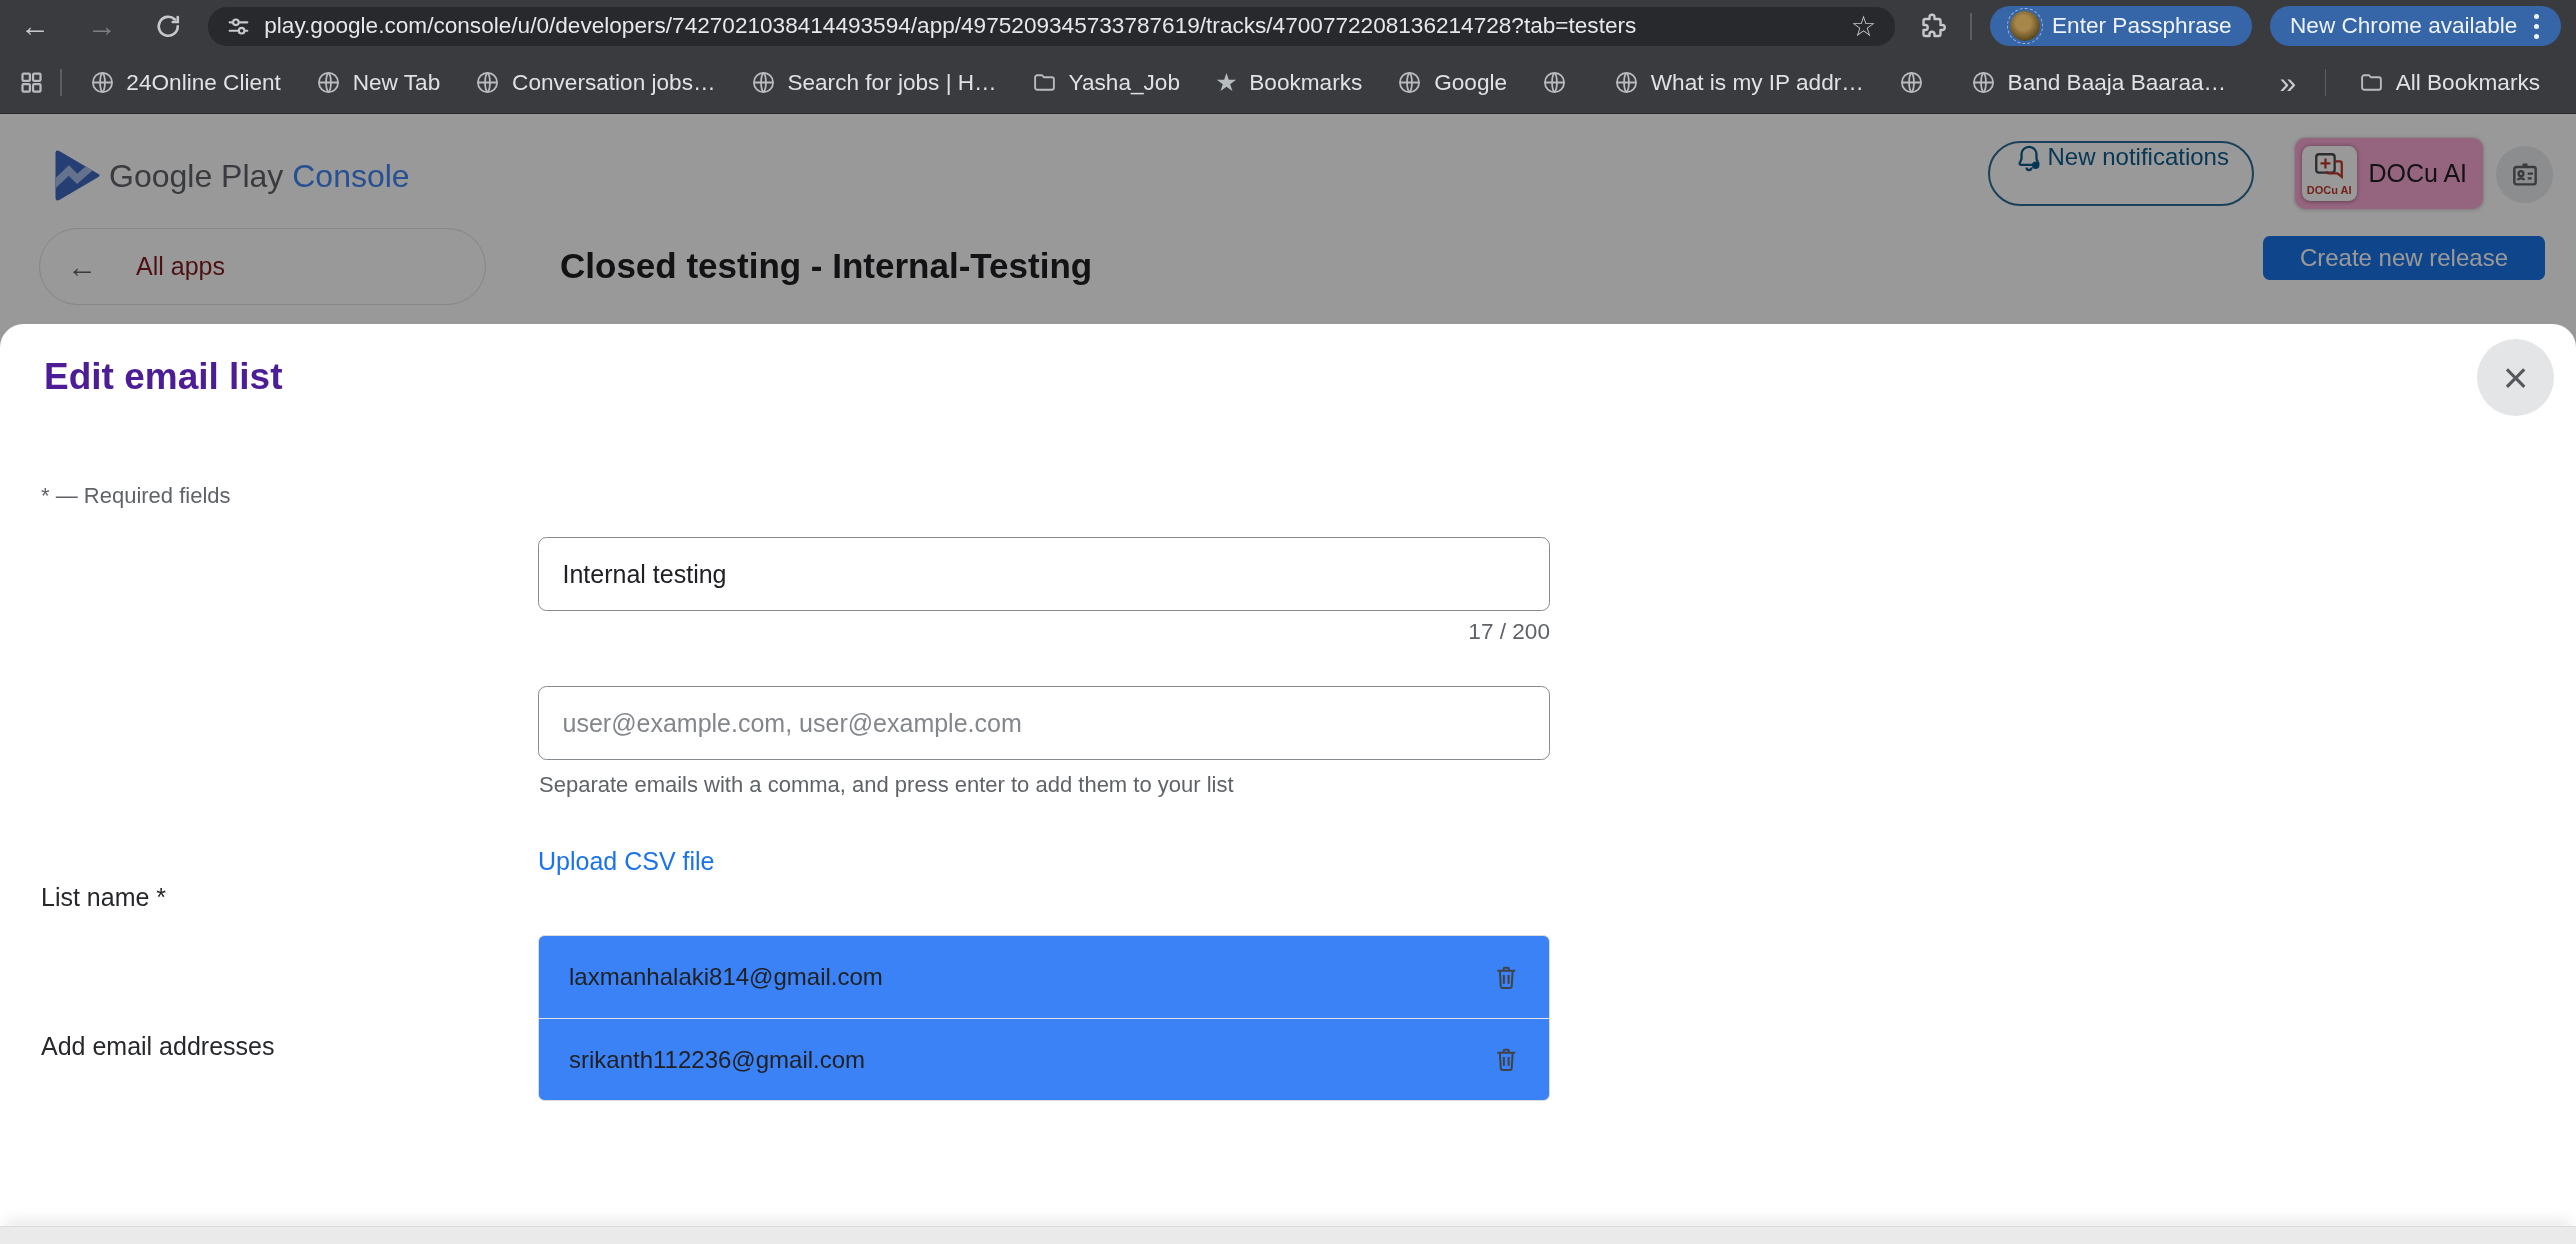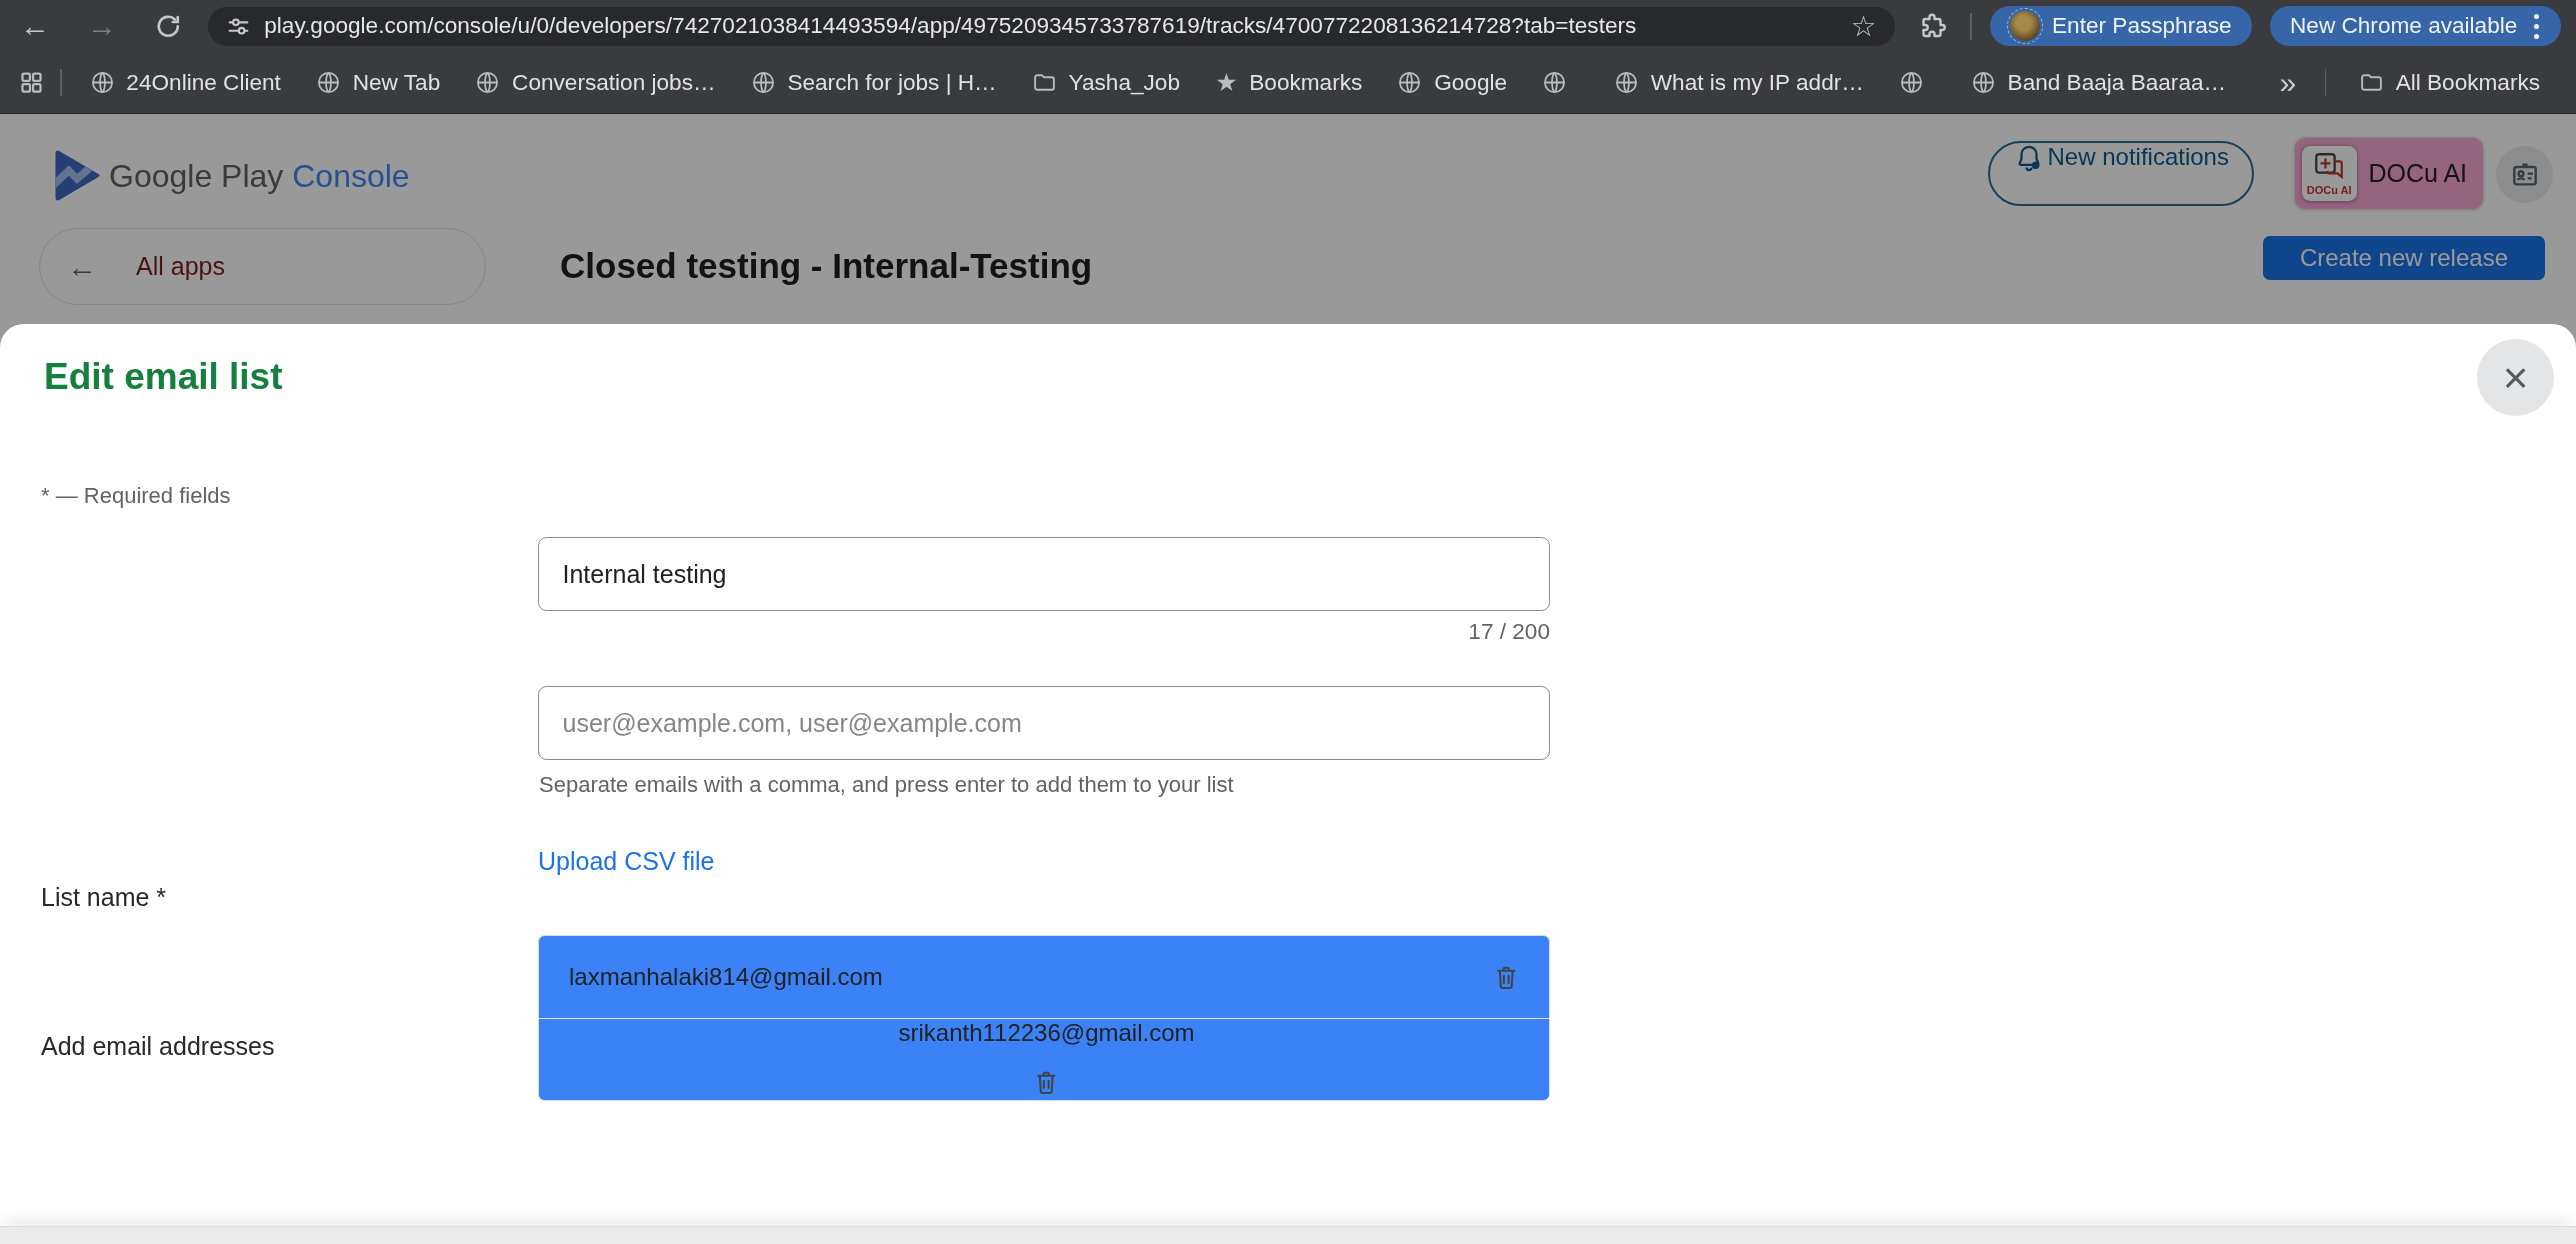--- a/index.html
+++ b/index.html
@@ -59,39 +59,39 @@
   .allapps .arrow { font-size:30px; color:#5f6368; line-height:1; }
   .allapps .lbl { font-size:25px; color:#7f1d1d; }
   .page-title { position:absolute; left:560px; top:132px; font-size:35px; font-weight:600; color:#202124; }
   .create-btn { position:absolute; right:31px; top:122px; height:44px; background:#1a73e8; color:#fff;
                 border:none; border-radius:6.7px; font-size:24px; padding:0 37px;
                 font-family:"Liberation Sans",sans-serif; }
 
   
   #modal { position:absolute; top:324px; left:0; right:0; bottom:0; background:#fff;
            border-radius:23.5px 23.5px 0 0; z-index:10; }
-  .modal-title { position:absolute; left:44px; top:32px; font-size:37px; font-weight:700; color:#15803d; }
+  .modal-title { position:absolute; left:44px; top:32px; font-size:37px; font-weight:700; color:#4c1d95; }
   .close-btn { position:absolute; right:22px; top:15px; width:77px; height:77px; border-radius:50%;
                background:#e4e5e6; border:none; color:#55585c; font-size:44px; line-height:1;
                display:flex; align-items:center; justify-content:center; cursor:pointer; }
   .required-note { position:absolute; left:41px; top:159px; font-size:22px; color:#5f6368; }
   .fld-label { position:absolute; left:41px; font-size:25px; color:#26282b; }
   .txt-input { position:absolute; left:538px; width:1012px; height:74px; border:1.7px solid #868b90;
                border-radius:8.4px; padding:0 23.5px; font-size:25px; color:#202124; background:#fff;
                font-family:"Liberation Sans",sans-serif; outline:none; }
   .txt-input::placeholder { color:#83878b; }
   .char-count { position:absolute; left:538px; width:1012px; top:295px; text-align:right;
                 font-size:22.6px; color:#5f6368; }
   .helper { position:absolute; left:539px; top:448px; font-size:22px; color:#5f6368; }
   .csv-link { position:absolute; left:538px; top:523px; font-size:25px; color:#1a73e8;
               text-decoration:none; }
   .email-list { position:absolute; left:538px; top:611px; width:1012px; border:1.3px solid #dadce0;
                 border-radius:6.7px; overflow:hidden; background:#3b82f6; }
   .email-row { height:82px; display:flex; align-items:center; padding:0 25px 0 30px; }
-  .email-row + .email-row { border-top:1.7px solid #e3e3e3;flex-direction:column; }
+  .email-row + .email-row { border-top:1.7px solid #e3e3e3; }
   .email-text { flex:1; font-size:24px; color:#202124; }
   .trash-btn { background:none; border:none; color:#3f4347; display:flex; padding:3.4px; cursor:pointer; }
   .bottom-strip { position:absolute; left:0; right:0; bottom:0; height:18.4px; background:#eaeaea;
                   border-top:0.8px solid #dcdcdc; box-shadow:0 -8.4px 15px -5px rgba(0,0,0,0.15); }
 </style>
 </head>
 <body>
 
 <div id="toolbar">
   <span class="nav-btn">←</span>

